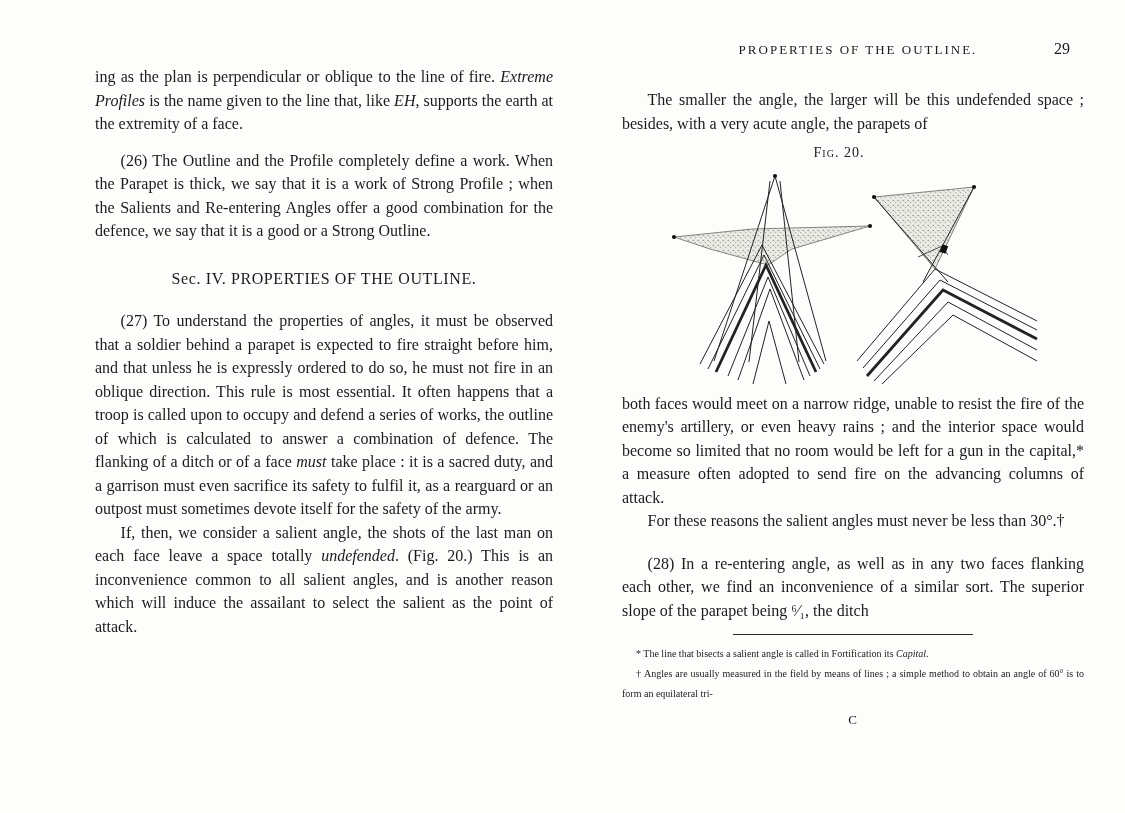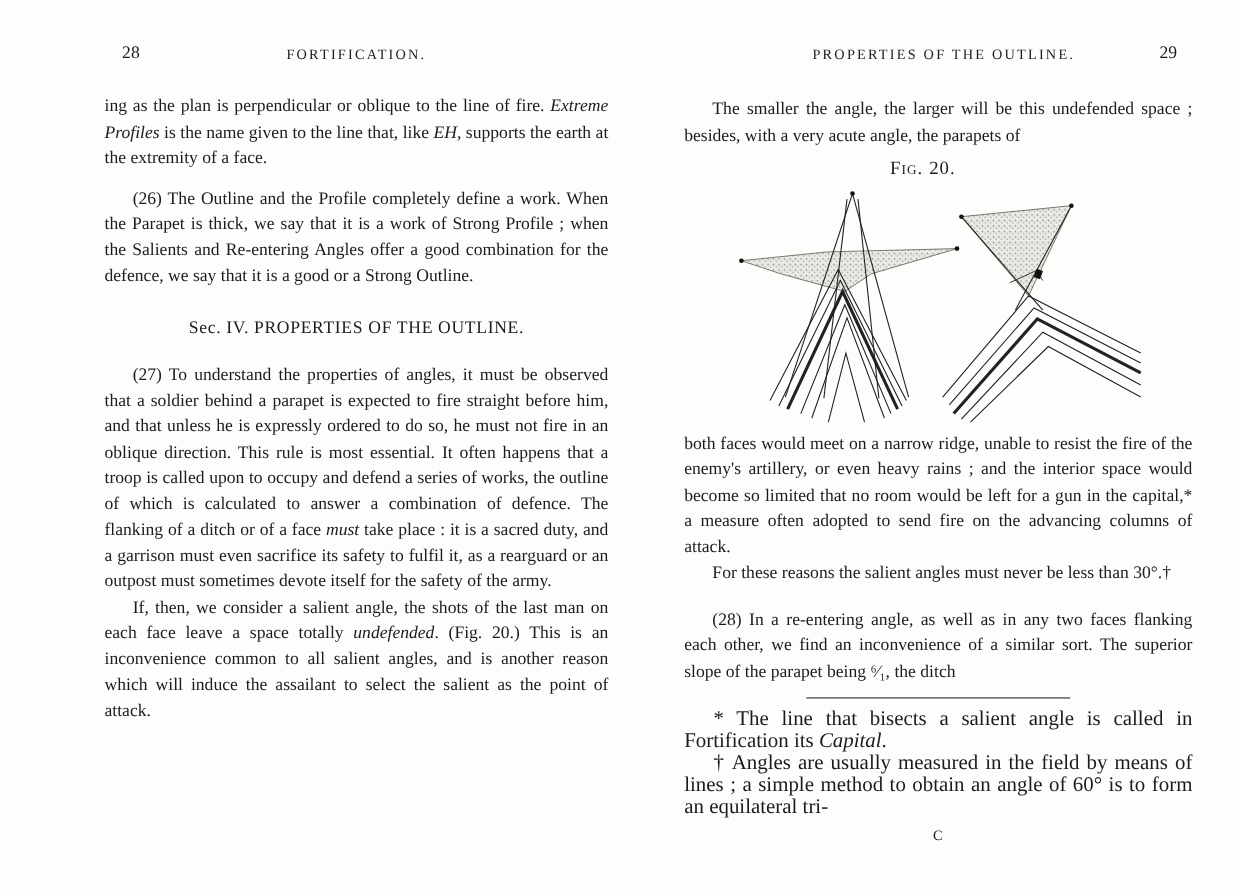--- a/index.html
+++ b/index.html
@@ -29,39 +29,35 @@
   .gap-before-lg{margin-top:19px;}
 
   .sec-heading{
     text-align:center;font-size:16px;letter-spacing:.6px;
     margin:24px 0 19px 0;white-space:nowrap;
   }
 
   .figure-block{margin-top:6px;margin-bottom:8px;}
   .fig-caption{
     width:420px;margin-left:30px;padding-right:46px;box-sizing:border-box;
-    text-align:center;font-size:17px;font-variant:small-caps;letter-spacing:1px;
+    text-align:center;font-size:14px;font-variant:small-caps;letter-spacing:1px;
   }
   .fig-svg{display:block;margin-left:30px;margin-top:4px;}
 
   .footnote-block{margin-top:12px;}
   .footnote-rule{width:240px;height:1px;background:#2a2a28;margin:0 auto 9px auto;}
-  .footnote{font-size:19px;line-height:20px;text-align:justify;text-indent:1.4em;margin:0;}
+  .footnote{font-size:10px;line-height:20px;text-align:justify;text-indent:1.4em;margin:0;}
   .signature{ text-align:center;font-size:13px;margin-top:4px;letter-spacing:1px;}
 
   i{font-style:italic;}
 </style>
 </head>
 <body>
 
 <div class="page page-left">
-  <div class="running-row">
-    <span class="pagenum pagenum-left">28</span>
-    <span class="running-title">FORTIFICATION.</span>
-  </div>
 
   <div class="body-text" style="margin-top:23px;">
     <p class="para noindent"><span>ing as the plan is perpendicular or oblique to the line of fire. </span><i>Extreme Profiles</i><span> is the name given to the line that, like </span><i>EH</i><span>, supports the earth at the extremity of a face.</span></p>
     <p class="para gap-before"><span>(26) The Outline and the Profile completely define a work. When the Parapet is thick, we say that it is a work of Strong Profile ; when the Salients and Re-entering Angles offer a good combination for the defence, we say that it is a good or a Strong Outline.</span></p>
     <div class="sec-heading">Sec. IV.  PROPERTIES OF THE OUTLINE.</div>
     <p class="para"><span>(27) To understand the properties of angles, it must be observed that a soldier behind a parapet is expected to fire straight before him, and that unless he is expressly ordered to do so, he must not fire in an oblique direction. This rule is most essential. It often happens that a troop is called upon to occupy and defend a series of works, the outline of which is calculated to answer a combination of defence. The flanking of a ditch or of a face </span><i>must</i><span> take place : it is a sacred duty, and a garrison must even sacrifice its safety to fulfil it, as a rearguard or an outpost must sometimes devote itself for the safety of the army.</span></p>
     <p class="para"><span>If, then, we consider a salient angle, the shots of the last man on each face leave a space totally </span><i>undefended</i><span>. (Fig. 20.) This is an inconvenience common to all salient angles, and is another reason which will induce the assailant to select the salient as the point of attack.</span></p>
   </div>
 </div>
 

